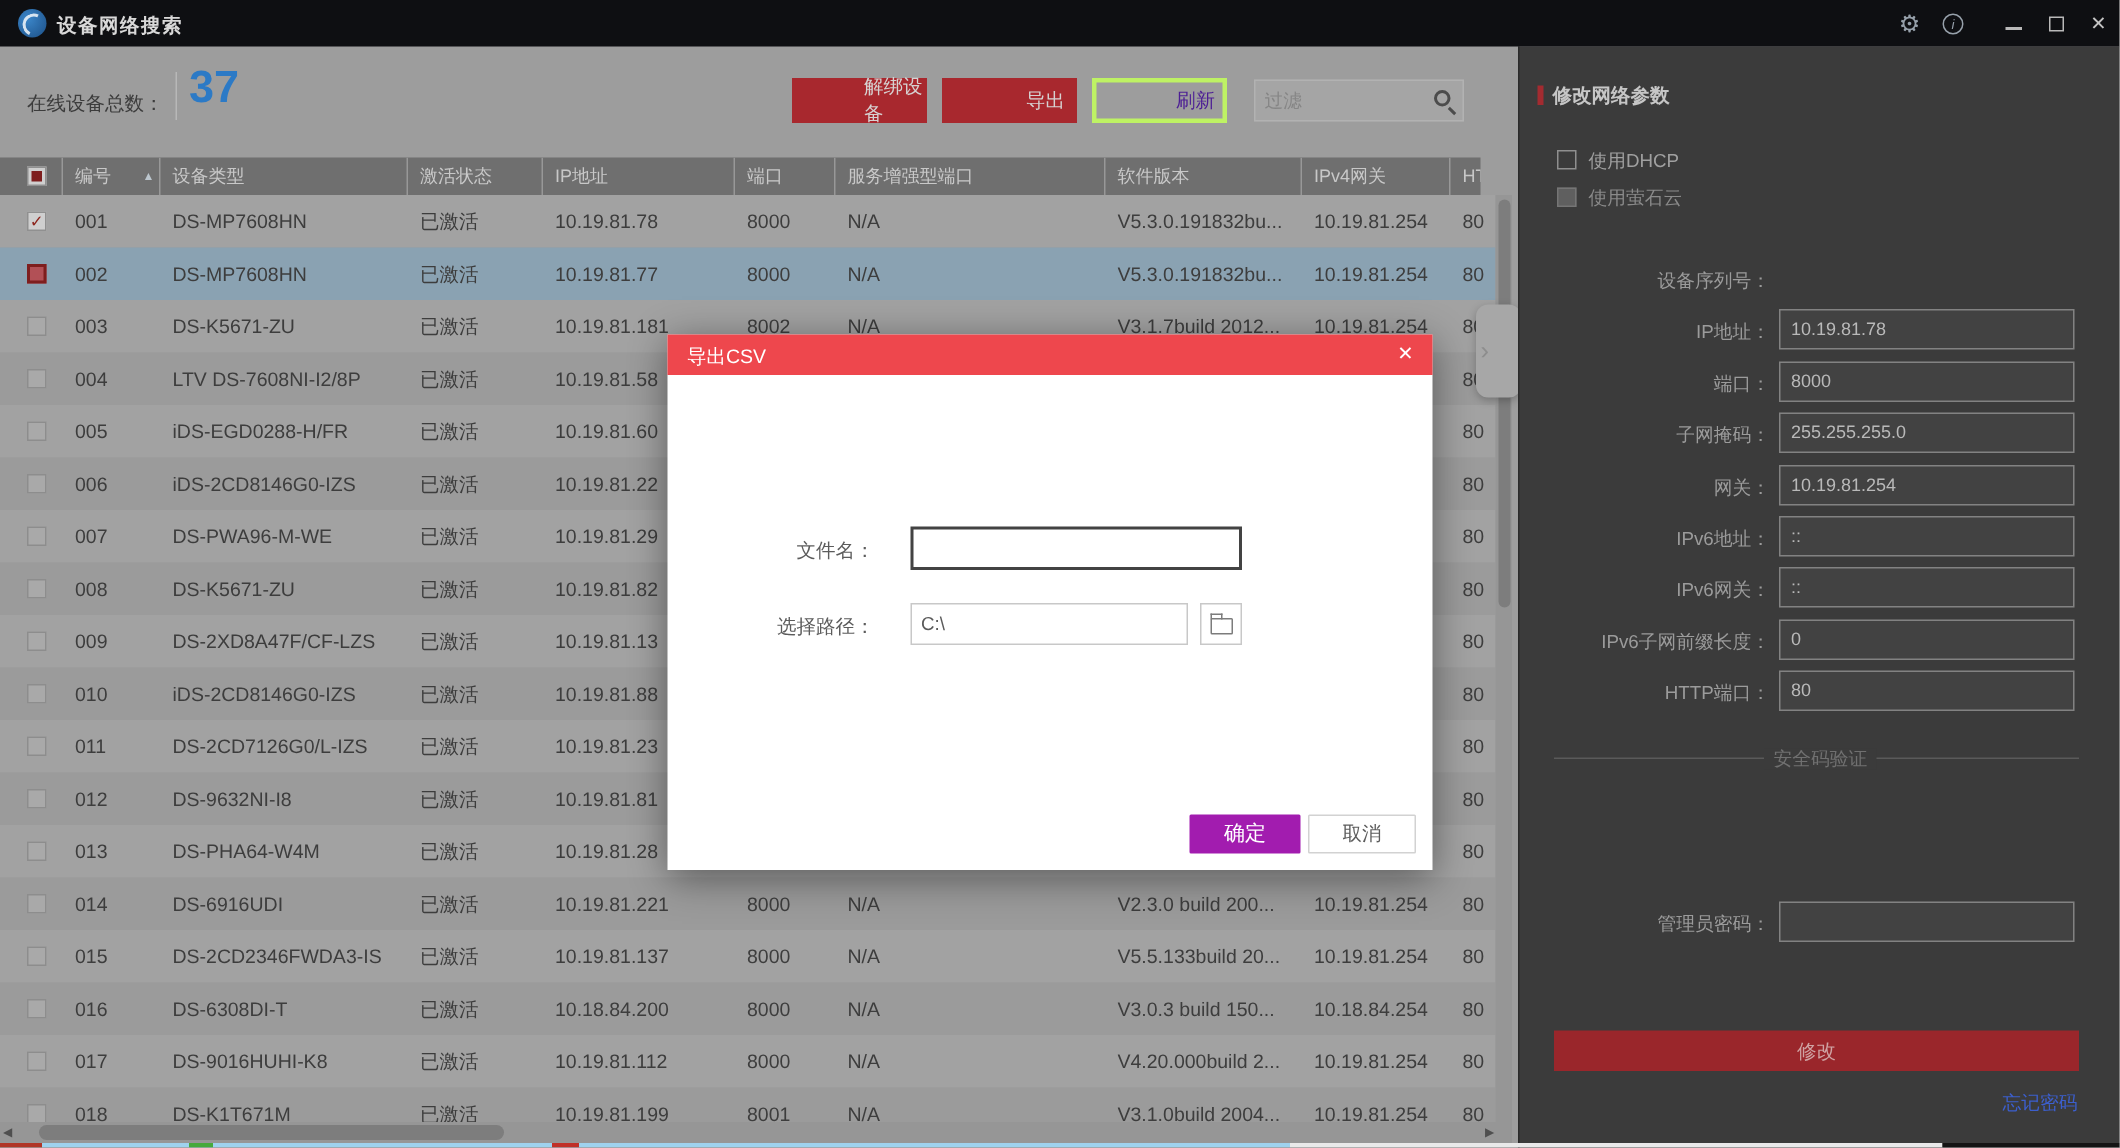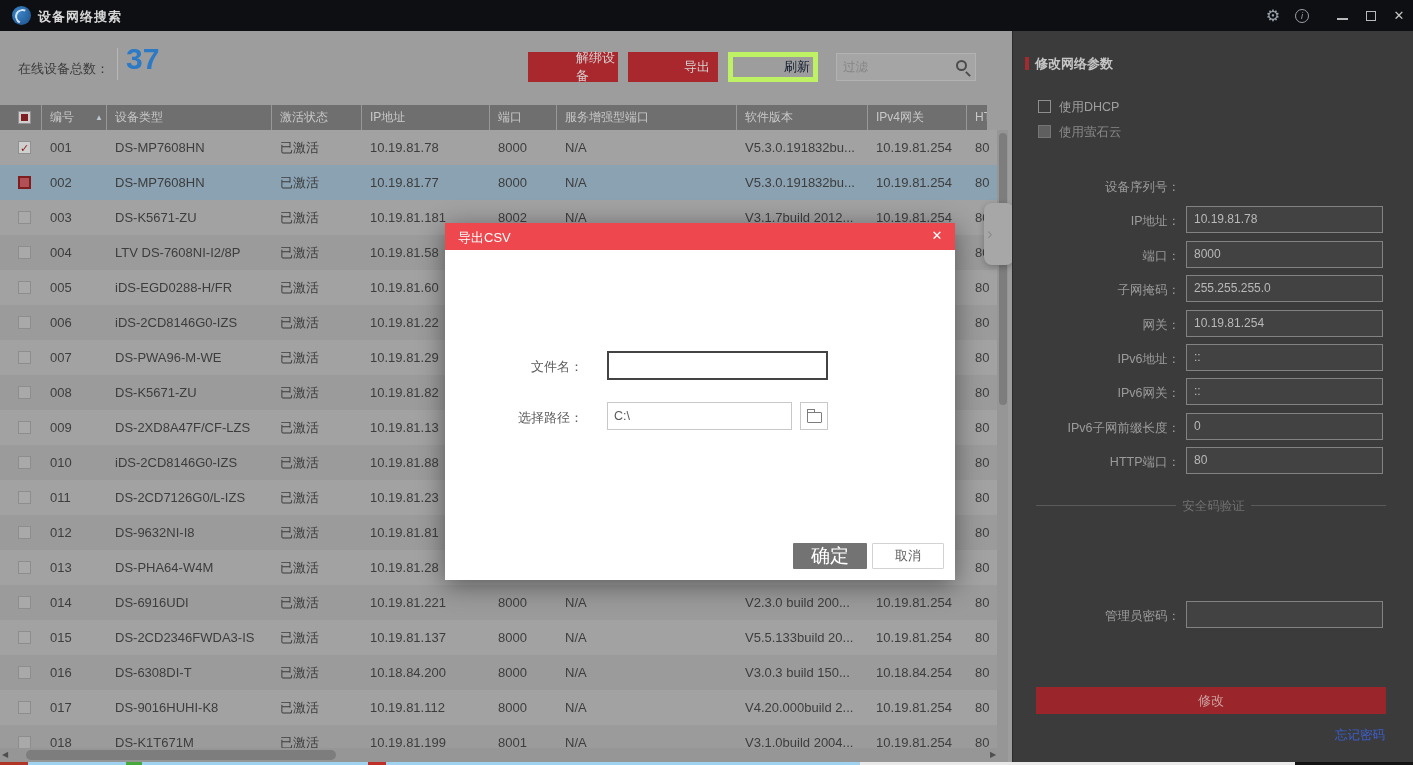--- a/index.html
+++ b/index.html
@@ -23,21 +23,21 @@
   #max-ico    { left:1361px; width:20px; } #max-ico .sq { width:10px; height:10px; border:1px solid #b9b9b9; }
   #close-ico  { left:1388px; width:22px; color:#c4c4c4; font-size:13px; }
 
   
   #online-label { position:absolute; left:18px; top:60px; font-size:13px; color:#3c3c3c; }
   #online-divider { position:absolute; left:117px; top:48px; width:1px; height:32px; background:#b8b8b8; }
   #online-count { position:absolute; left:126px; top:42px; font-size:30px; font-weight:bold; color:#2c7ac6; }
   .btn { position:absolute; top:52px; width:90px; height:30px; font-size:13px; display:flex; align-items:center; justify-content:center; cursor:pointer;padding-left:48px; }
   .btn.red { background:#a8282e; color:#d6d1d1; }
   #unbind-btn { left:528px; } #export-btn { left:628px; }
-  #refresh-btn { left:728px; background:transparent; border:5px solid #bef264; color:#0f172a; }
+  #refresh-btn { left:728px; background:transparent; border:3px solid #bef264; color:#4c1d95; }
   #filter-box { position:absolute; left:836px; top:53px; width:140px; height:28px; border:1px solid #b2b2b2; background:#a5a5a5; }
   #filter-input { position:absolute; left:6px; top:1px; width:108px; height:24px; border:none; background:transparent; outline:none;
                   font-size:12.5px; color:#3e3e3e; font-family:inherit; }
   #filter-input::placeholder { color:#868686; }
   #search-ico { position:absolute; right:8px; top:6px; width:11px; height:11px; border:2px solid #4c4c4c; border-radius:50%; }
   #search-ico::after { content:""; position:absolute; left:9px; top:9px; width:2px; height:6px; background:#4c4c4c; transform:rotate(-45deg); }
 
   
   #thead { position:absolute; left:0; top:105px; width:987px; height:25px; background:#6f6f6f; overflow:hidden; z-index:2; }
   .hcell { position:absolute; top:0; height:25px; line-height:25px; color:#c8c8c8; font-size:12px;
@@ -106,22 +106,22 @@
   .mlabel { position:absolute; font-size:13px; color:#5c5c5c; white-space:nowrap; } 
   #m-filename-label { left:86px; top:135px; }
   #m-path-label { left:73px; top:186px; }
   #filename-input { position:absolute; left:162px; top:128px; width:221px; height:29px; border:2px solid #434343;
                     background:#fff; outline:none; font-size:13px; padding:0 6px; font-family:inherit; }
   #path-input { position:absolute; left:162px; top:179px; width:185px; height:28px; border:1px solid #c8c8c8;
                 background:#fff; outline:none; font-size:12.5px; color:#5a5a5a; padding:0 6px; font-family:inherit; }
   #folder-btn { position:absolute; left:355px; top:179px; width:28px; height:28px; border:1px solid #c8c8c8; background:#fff; cursor:pointer; }
   #folder-ico { position:absolute; left:6px; top:9px; width:15px; height:11px; border:1.5px solid #7c7c7c; border-radius:1px; }
   #folder-ico::before { content:""; position:absolute; left:-1px; top:-4px; width:6px; height:3px; border:1.5px solid #7c7c7c; border-bottom:none; }
-  #ok-btn { position:absolute; left:348px; top:320px; width:74px; height:26px; background:#737373; color:#fff;
-            font-size:19px; display:flex; align-items:center; justify-content:center; cursor:pointer; border-radius:1px; }
+  #ok-btn { position:absolute; left:348px; top:320px; width:74px; height:26px; background:#a21caf; color:#fff;
+            font-size:14px; display:flex; align-items:center; justify-content:center; cursor:pointer; border-radius:1px; }
   #cancel-btn { position:absolute; left:427px; top:320px; width:72px; height:26px; background:#fff; border:1px solid #d2d2d2;
             color:#5c5c5c; font-size:13px; display:flex; align-items:center; justify-content:center; cursor:pointer; border-radius:1px; }
 
   
   .sliver { position:absolute; top:762px; height:3px; z-index:7; }
 </style>
 </head>
 <body>
 
 <div id="stage">

